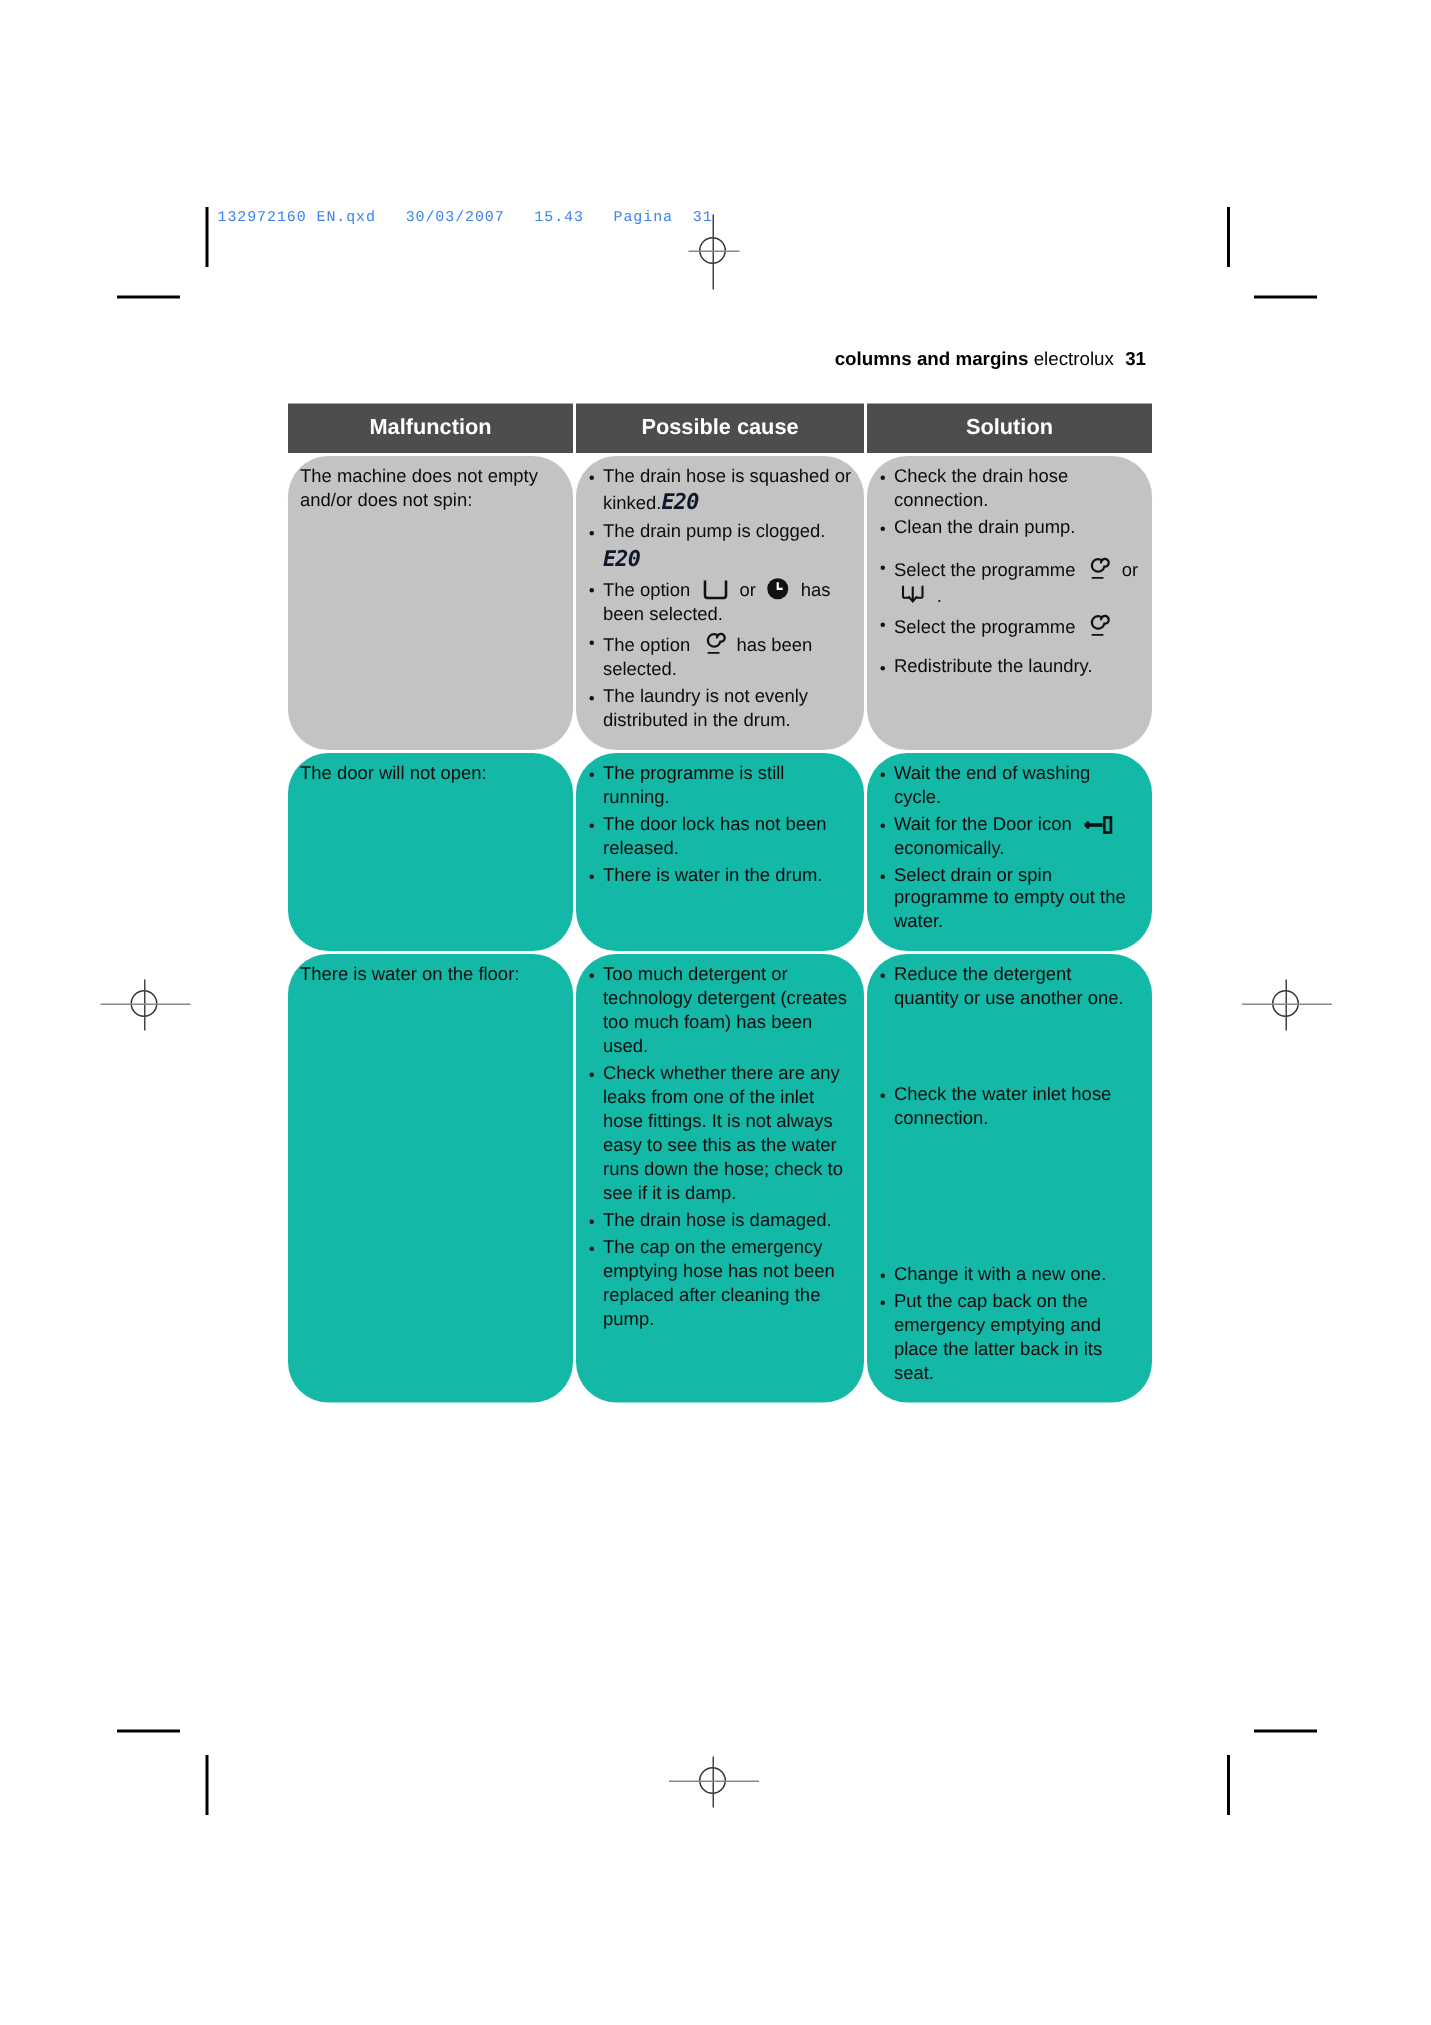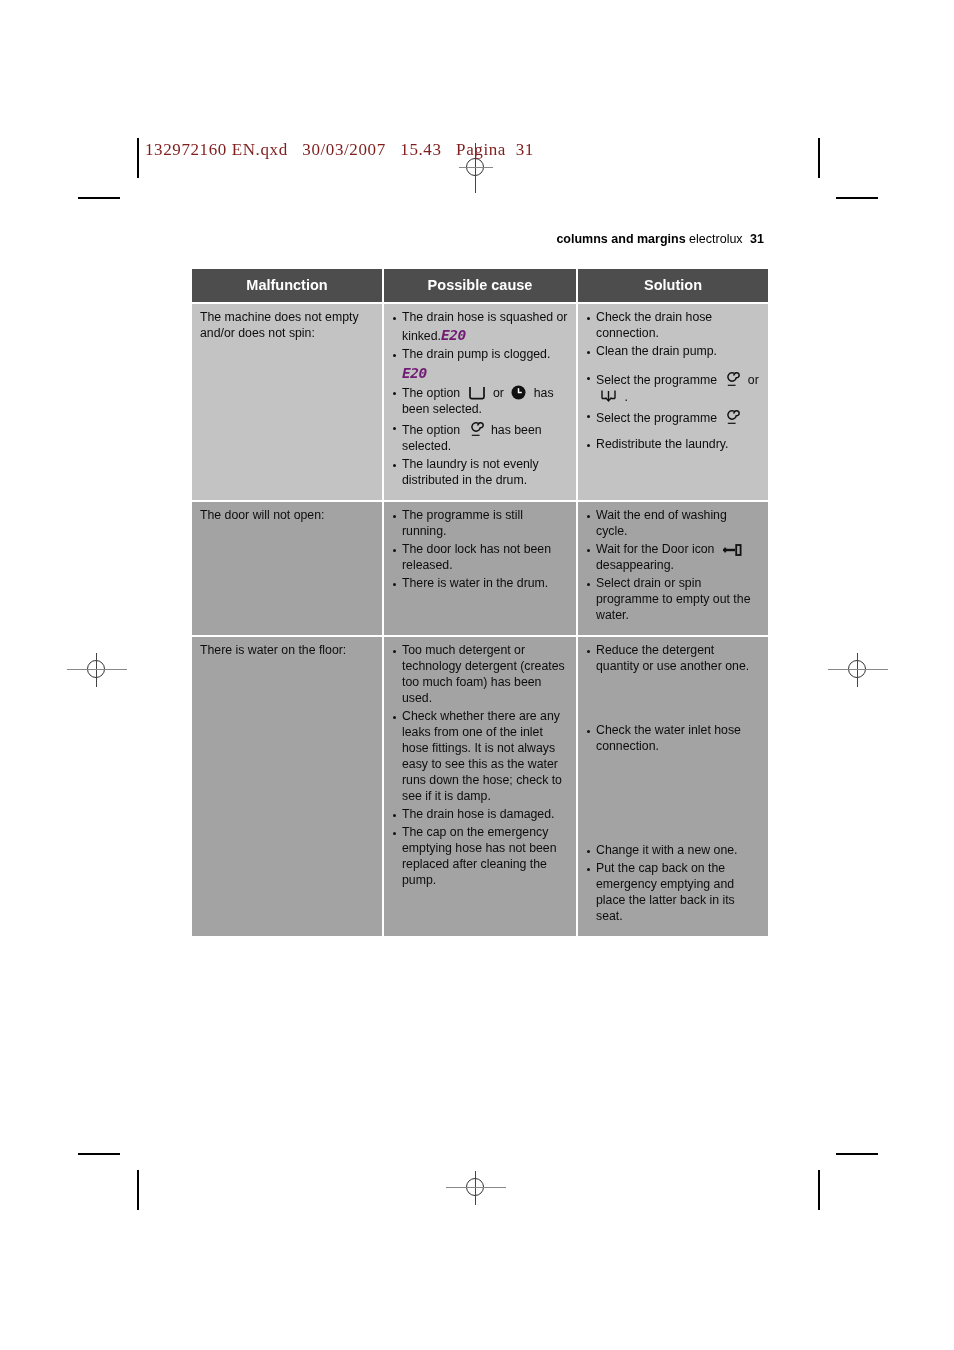--- a/index.html
+++ b/index.html
@@ -49,24 +49,24 @@
     background: #888;
   }
   .regmark.wide .hline { width: 60px; left: -13px; }
   .regmark.tall .vline { height: 50px; top: -8px; }
 
   
   .film-header {
     position: absolute;
     left: 145px;
     top: 140px;
-    font-family: Liberation Serif, serif;
-    font-size: 17px;
+    font-family: Liberation Mono, monospace;
+    font-size: 10px;
     letter-spacing: 0.6px;
-    color: #7f1d1d;
+    color: #3b82f6;
     white-space: pre;
   }
 
   
   .running-head {
     position: absolute;
     right: 190px;
     top: 232px;
     font-size: 12.5px;
     color: #000;
@@ -98,27 +98,28 @@
     text-align: center;
     padding: 8px 4px 9px;
     vertical-align: middle;
   }
   .tbl td {
     vertical-align: top;
     font-size: 12.3px;
     line-height: 1.30;
     color: #0d0d0d;
     padding: 6px 8px 9px 8px;
+    border-radius: 27px;
   }
   .tbl col.c1 { width: 190px; }
   .tbl col.c2 { width: 192px; }
   .tbl col.c3 { width: 190px; }
 
   tr.shade-dark  td { background: #c3c3c3; }
-  tr.shade-light td { background: #a3a3a3; }
+  tr.shade-light td { background: #14b8a6; }
 
   
   ul.blist {
     margin: 0;
     padding: 0;
     list-style: none;
   }
   ul.blist > li {
     position: relative;
     padding-left: 10px;
@@ -140,21 +141,21 @@
 
   .plain-text { display: block; }
 
   
   .lcd {
     font-family: "DejaVu Sans Mono", monospace;
     font-weight: bold;
     font-style: italic;
     font-size: 14.5px;
     letter-spacing: -0.5px;
-    color: #701a75;
+    color: #0f172a;
   }
   .lcd.block { display: inline-block; margin-top: 1px; }
 
   
   .ico {
     display: inline-block;
     vertical-align: -3px;
     margin: 0 4px;
   }
   .ico svg { display: block; }
@@ -307,21 +308,21 @@
             <li><span>Wait the end of washing cycle.</span></li>
             <li>
               <span>Wait for the Door icon</span>
               <span class="ico">
                 <svg width="20" height="12" viewBox="0 0 20 12">
                     <path d="M1 6 L13 6" stroke="#111" stroke-width="2.4"></path>
                     <path d="M3.2 3.6 L3.2 8.4" stroke="#111" stroke-width="2"></path>
                     <rect x="14.2" y="1" width="4.4" height="10" fill="none" stroke="#111" stroke-width="1.8"></rect>
                   </svg>
               </span>
-              <span>desappearing.</span>
+              <span>economically.</span>
             </li>
             <li><span>Select drain or spin programme to empty out the water.</span></li>
           </ul>
         </td>
       </tr>
 
 
       <tr class="shade-light">
         <td>
           <span class="plain-text">There is water on the floor:</span>

